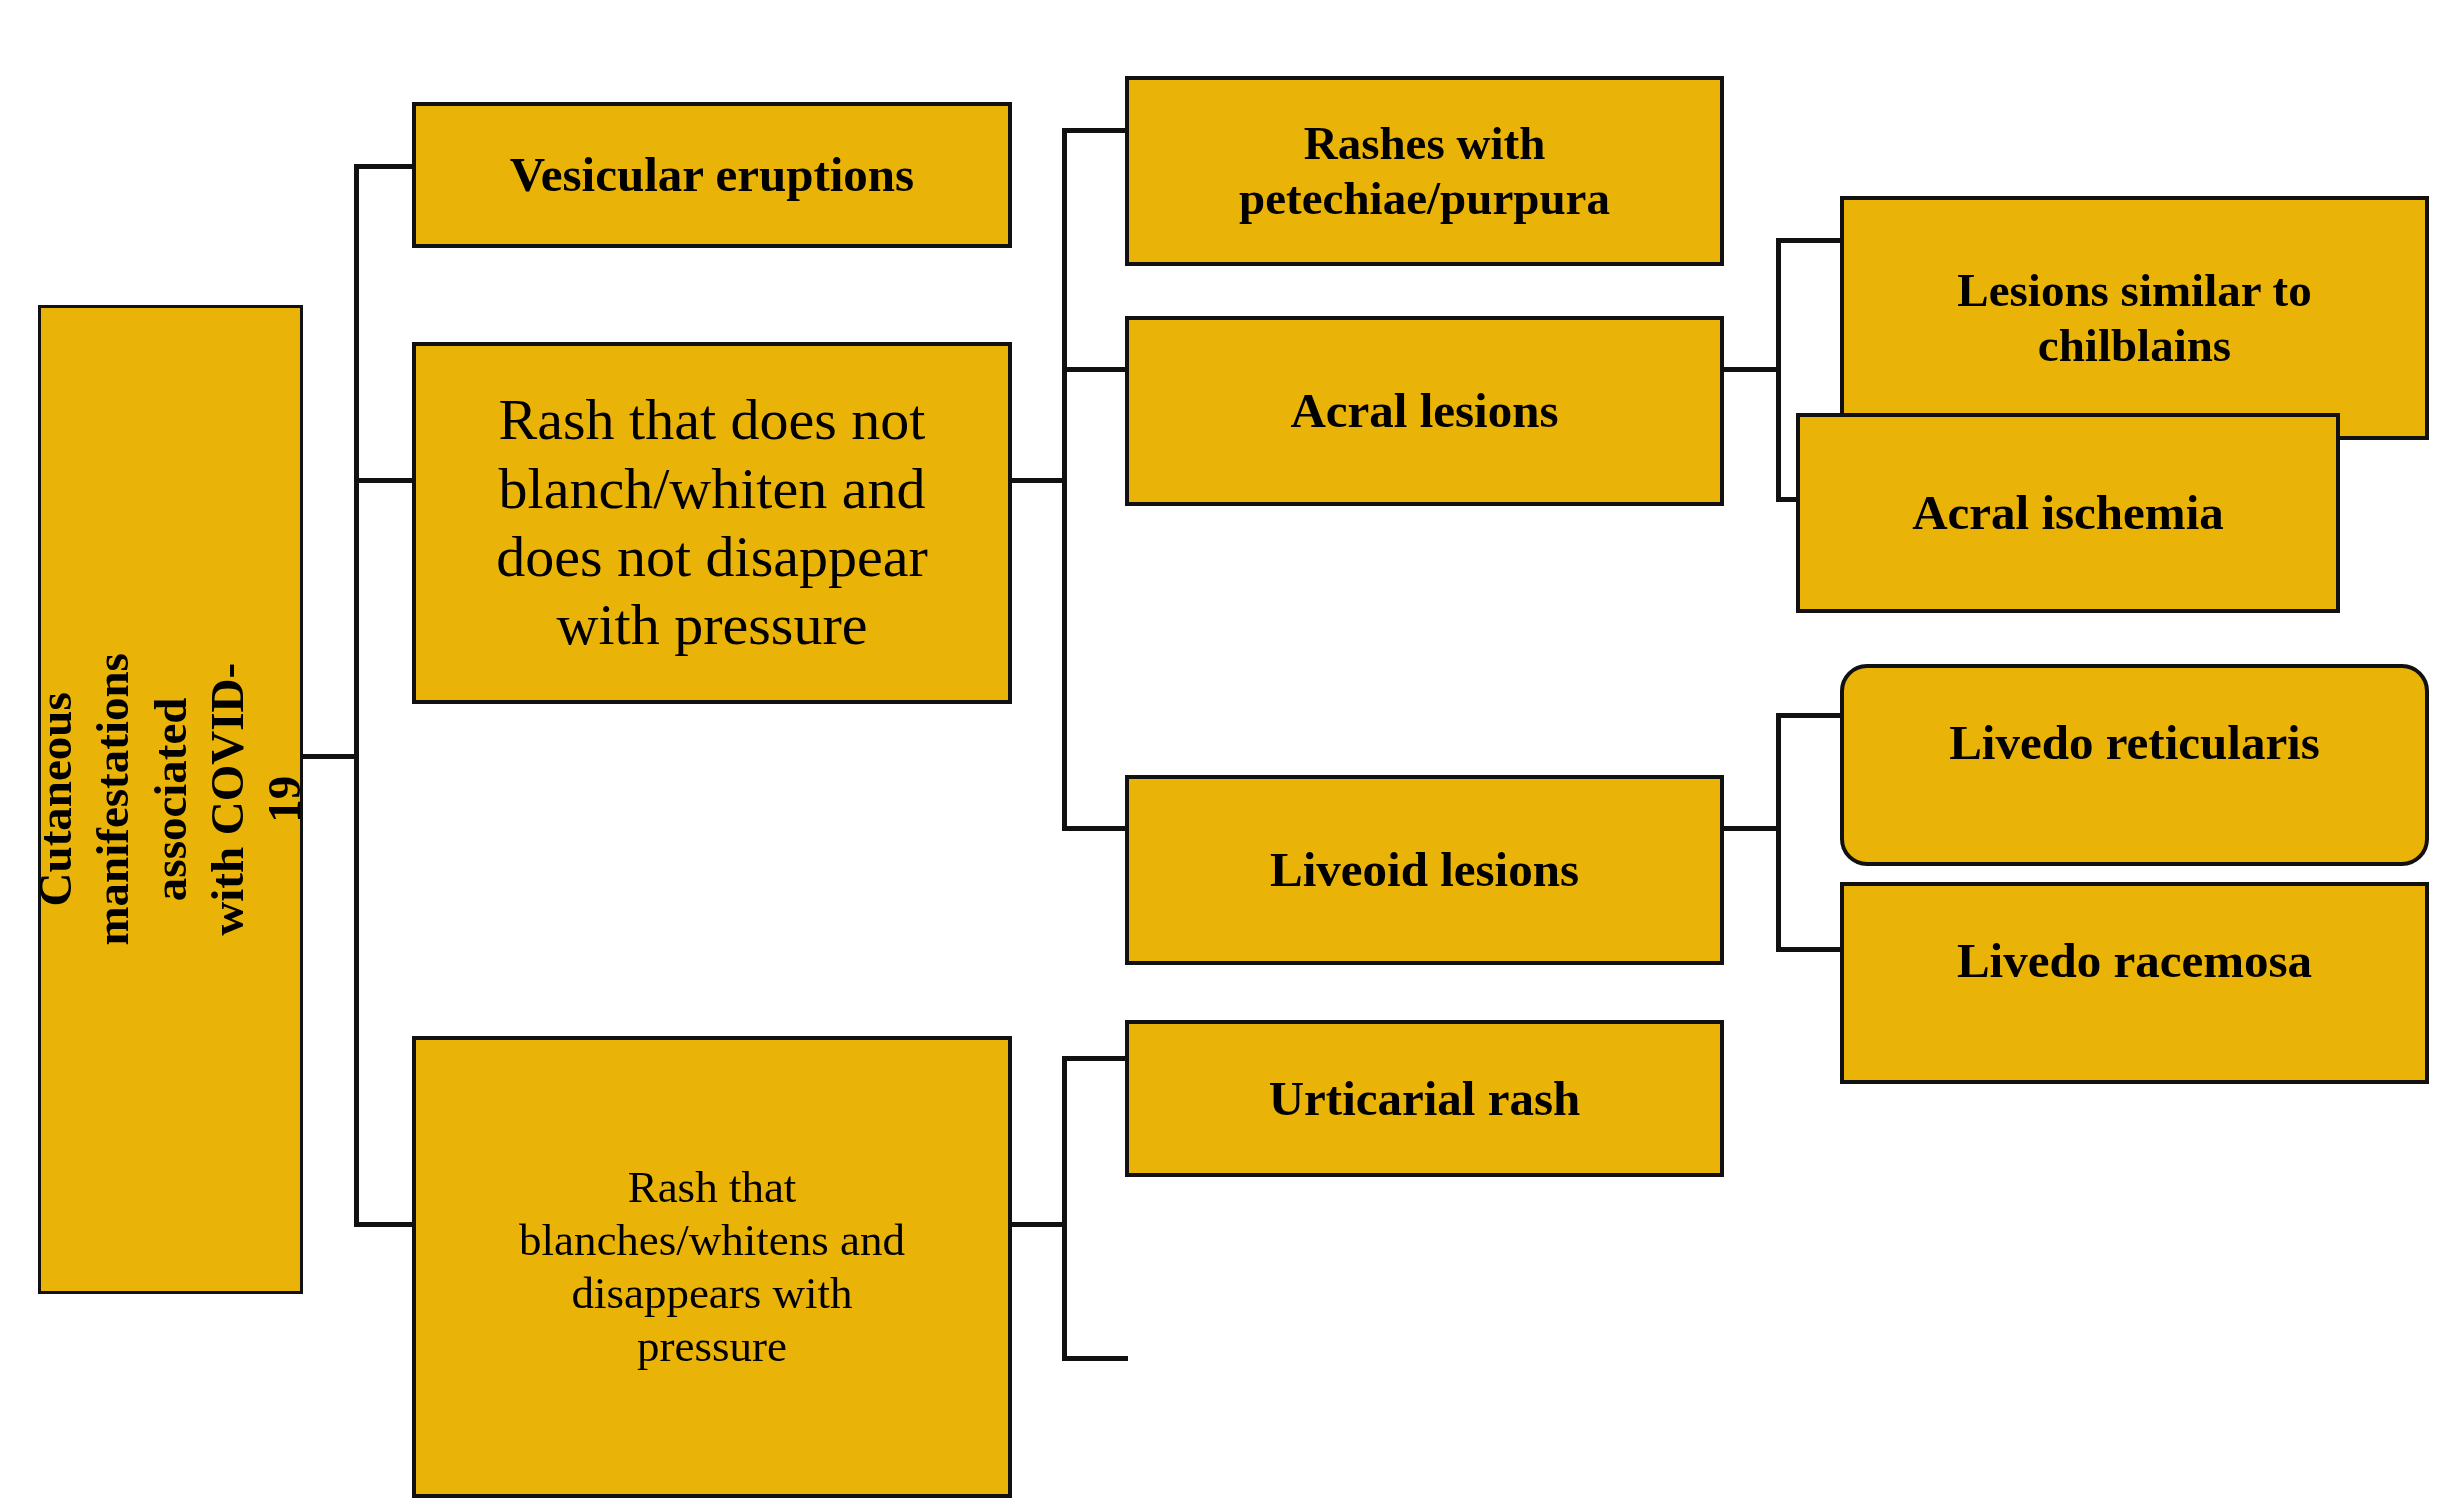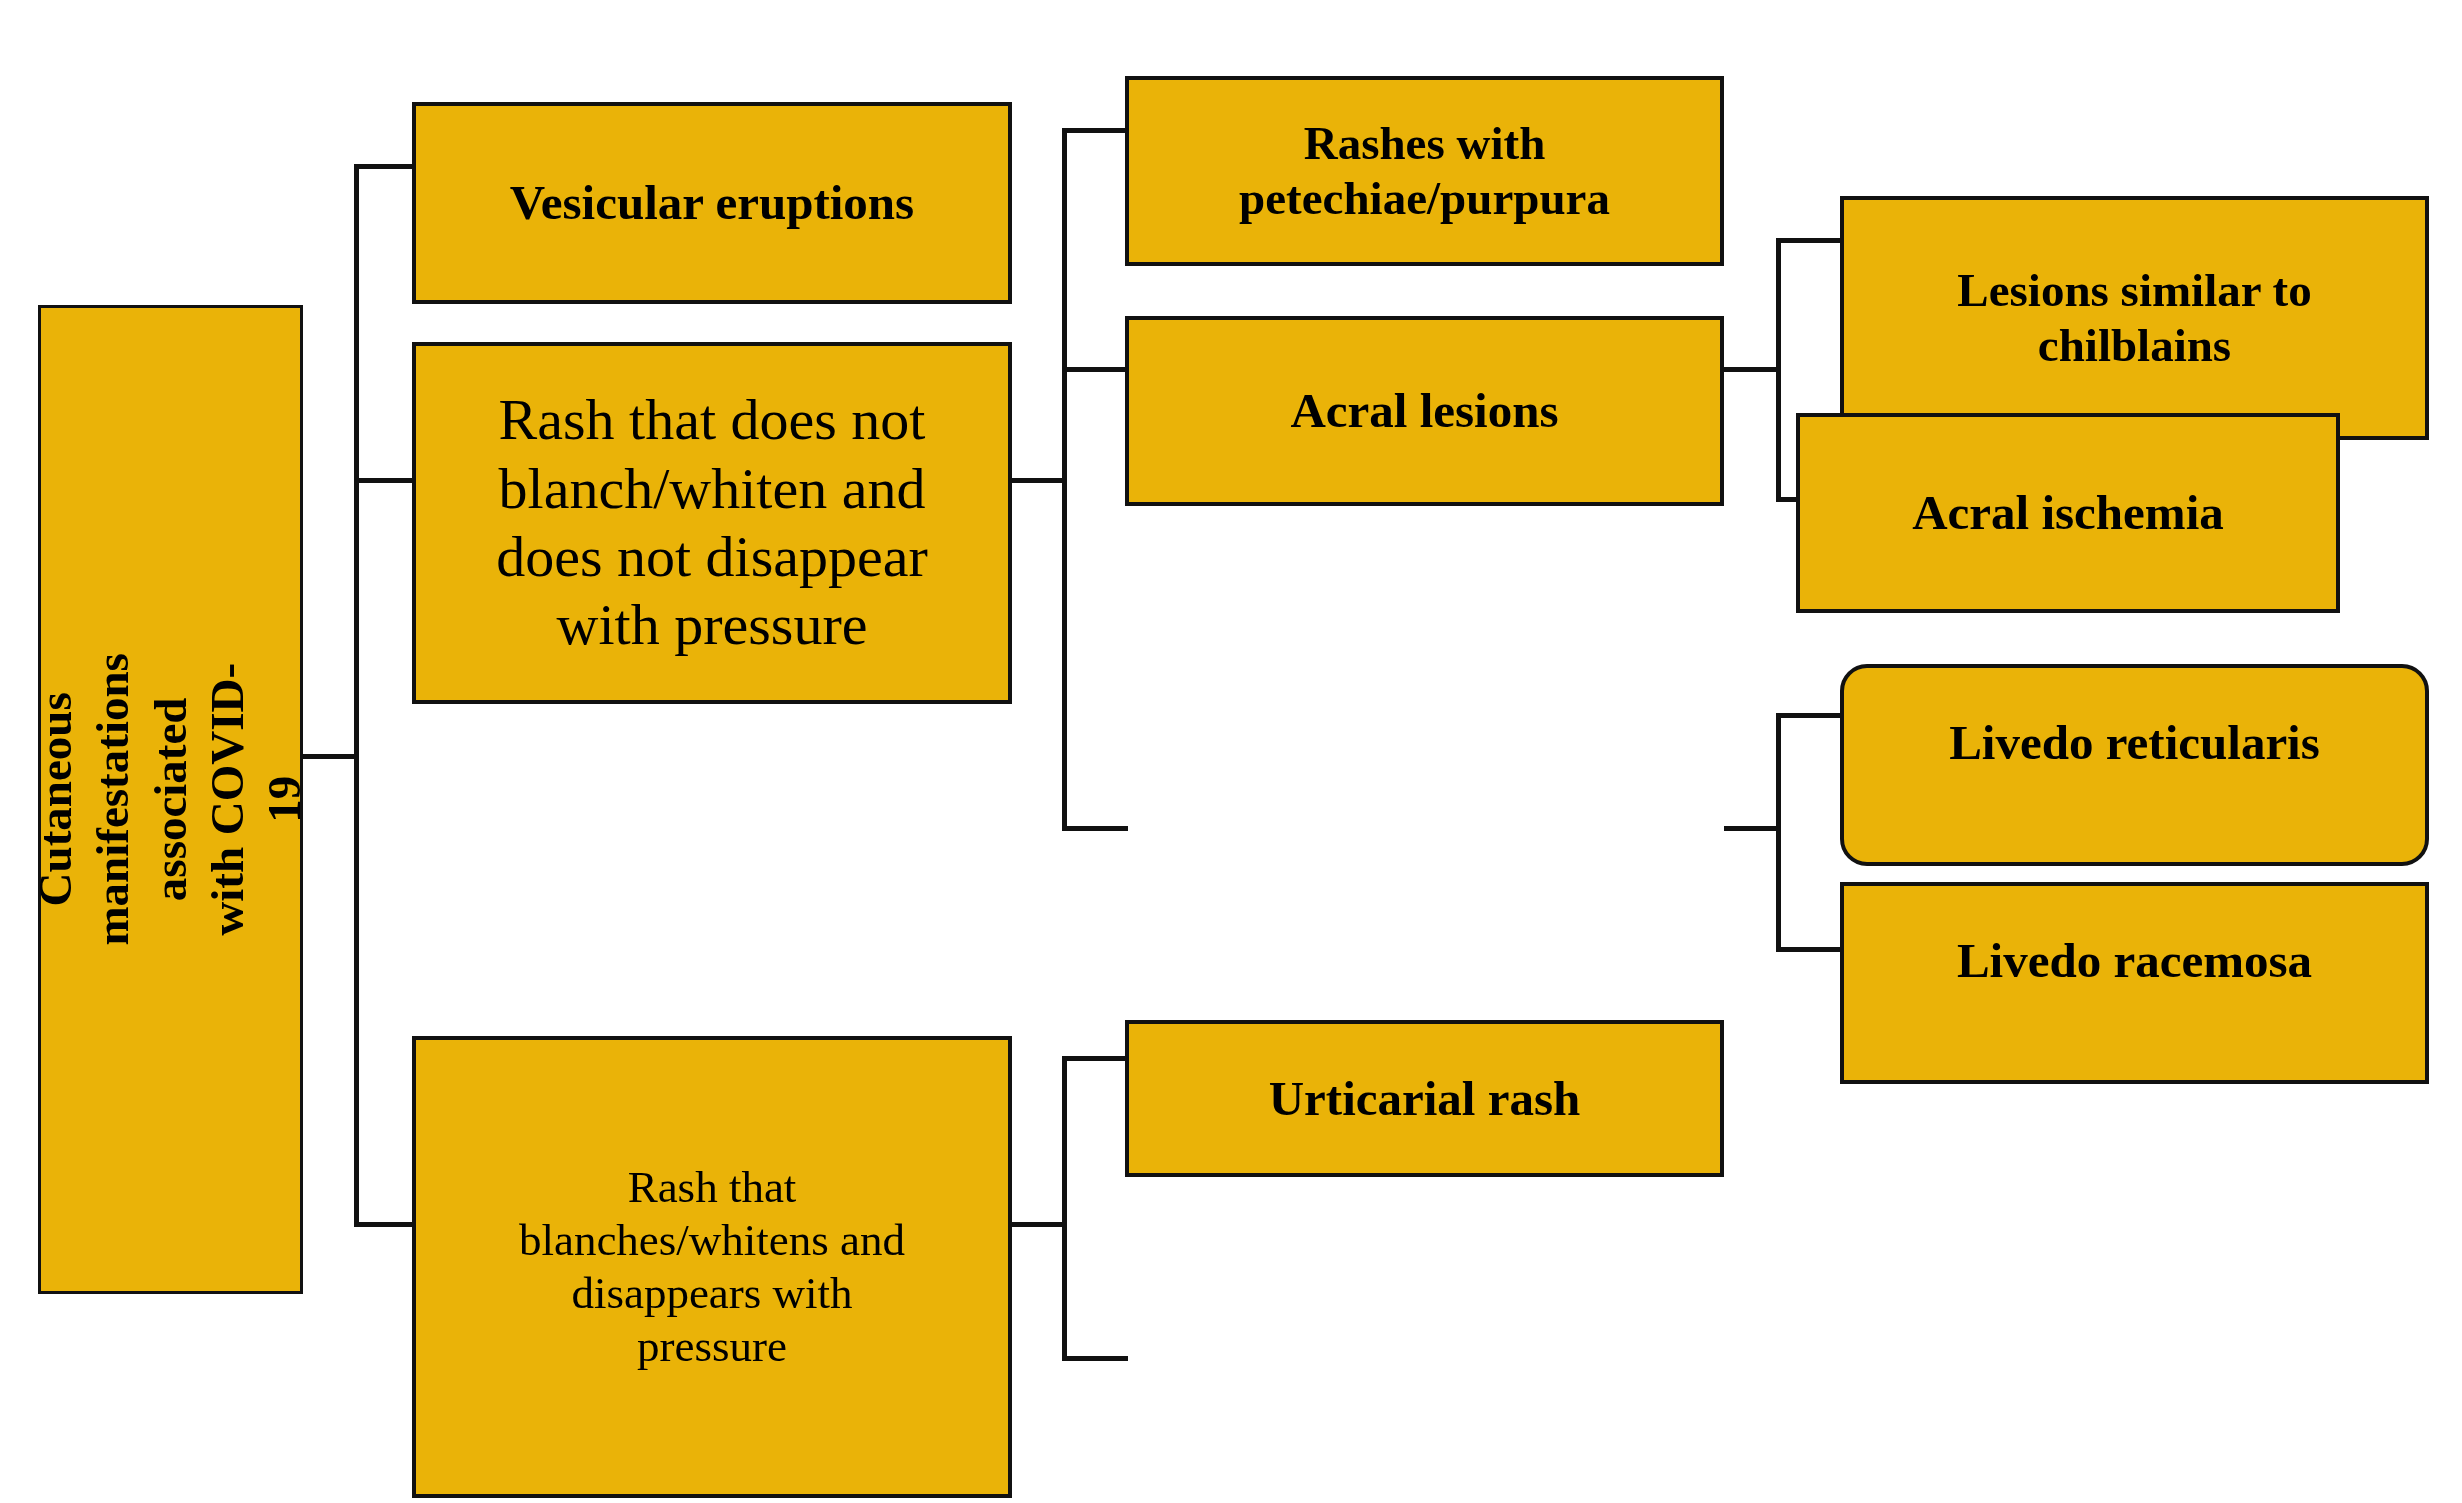--- a/index.html
+++ b/index.html
@@ -75,21 +75,21 @@
     <span class="label" style="font-size:47px;">Cutaneous manifestations
 associated with COVID-19</span>
   </div>
 
   <div class="hline" style="left:303px; top:754px; width:56px;"></div>
   <div class="vline" style="left:354px; top:164px; height:1063px;"></div>
   <div class="hline" style="left:354px; top:164px; width:60px;"></div>
   <div class="hline" style="left:354px; top:478px; width:60px;"></div>
   <div class="hline" style="left:354px; top:1222px; width:60px;"></div>
 
-  <div class="node" style="left:412px; top:60px; width:600px; height:202px;">
+  <div class="node" style="left:412px; top:60px; width:600px; height:146px;">
     <span class="label bold" style="font-size:49px;">Vesicular eruptions</span>
   </div>
 
   <div class="node" style="left:412px; top:300px; width:600px; height:362px;">
     <span class="label plain" style="font-size:58px;">Rash that does not
 blanch/whiten and
 does not disappear
 with pressure</span>
   </div>
 
@@ -113,20 +113,23 @@
 
   <div class="node" style="left:1125px; top:34px; width:599px; height:190px;">
     <span class="label bold" style="font-size:47px;">Rashes with
 petechiae/purpura</span>
   </div>
 
   <div class="node" style="left:1125px; top:274px; width:599px; height:190px;">
     <span class="label bold" style="font-size:49px;">Acral lesions</span>
   </div>
 
+  <div class="node" style="left:1125px; top:733px; width:599px; height:190px;">
+    <span class="label bold" style="font-size:49px;">Liveoid lesions</span>
+  </div>
 
   <div class="node" style="left:1125px; top:978px; width:599px; height:157px;">
     <span class="label bold" style="font-size:49px;">Urticarial  rash</span>
   </div>
 
 
   <div class="hline" style="left:1724px; top:367px; width:56px;"></div>
   <div class="vline" style="left:1776px; top:238px; height:263px;"></div>
   <div class="hline" style="left:1776px; top:238px; width:66px;"></div>
   <div class="hline" style="left:1776px; top:497px; width:66px;"></div>

